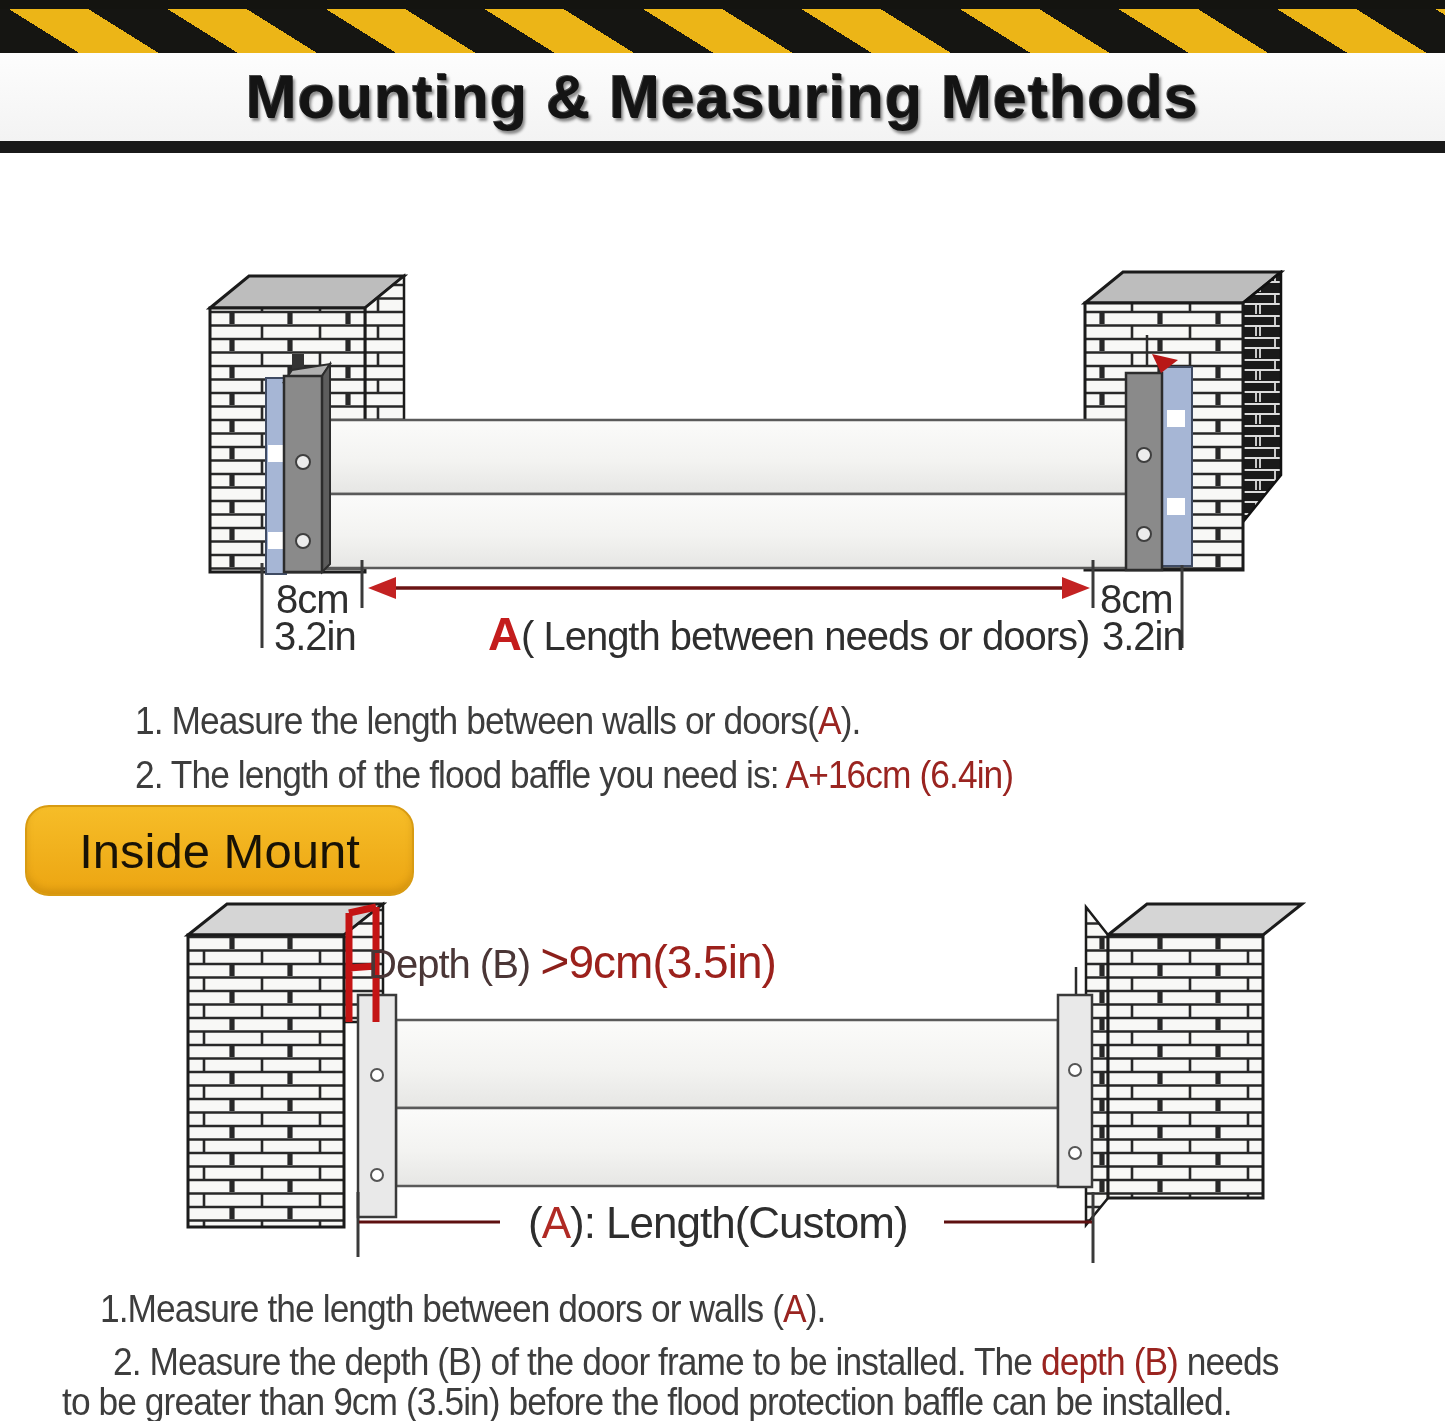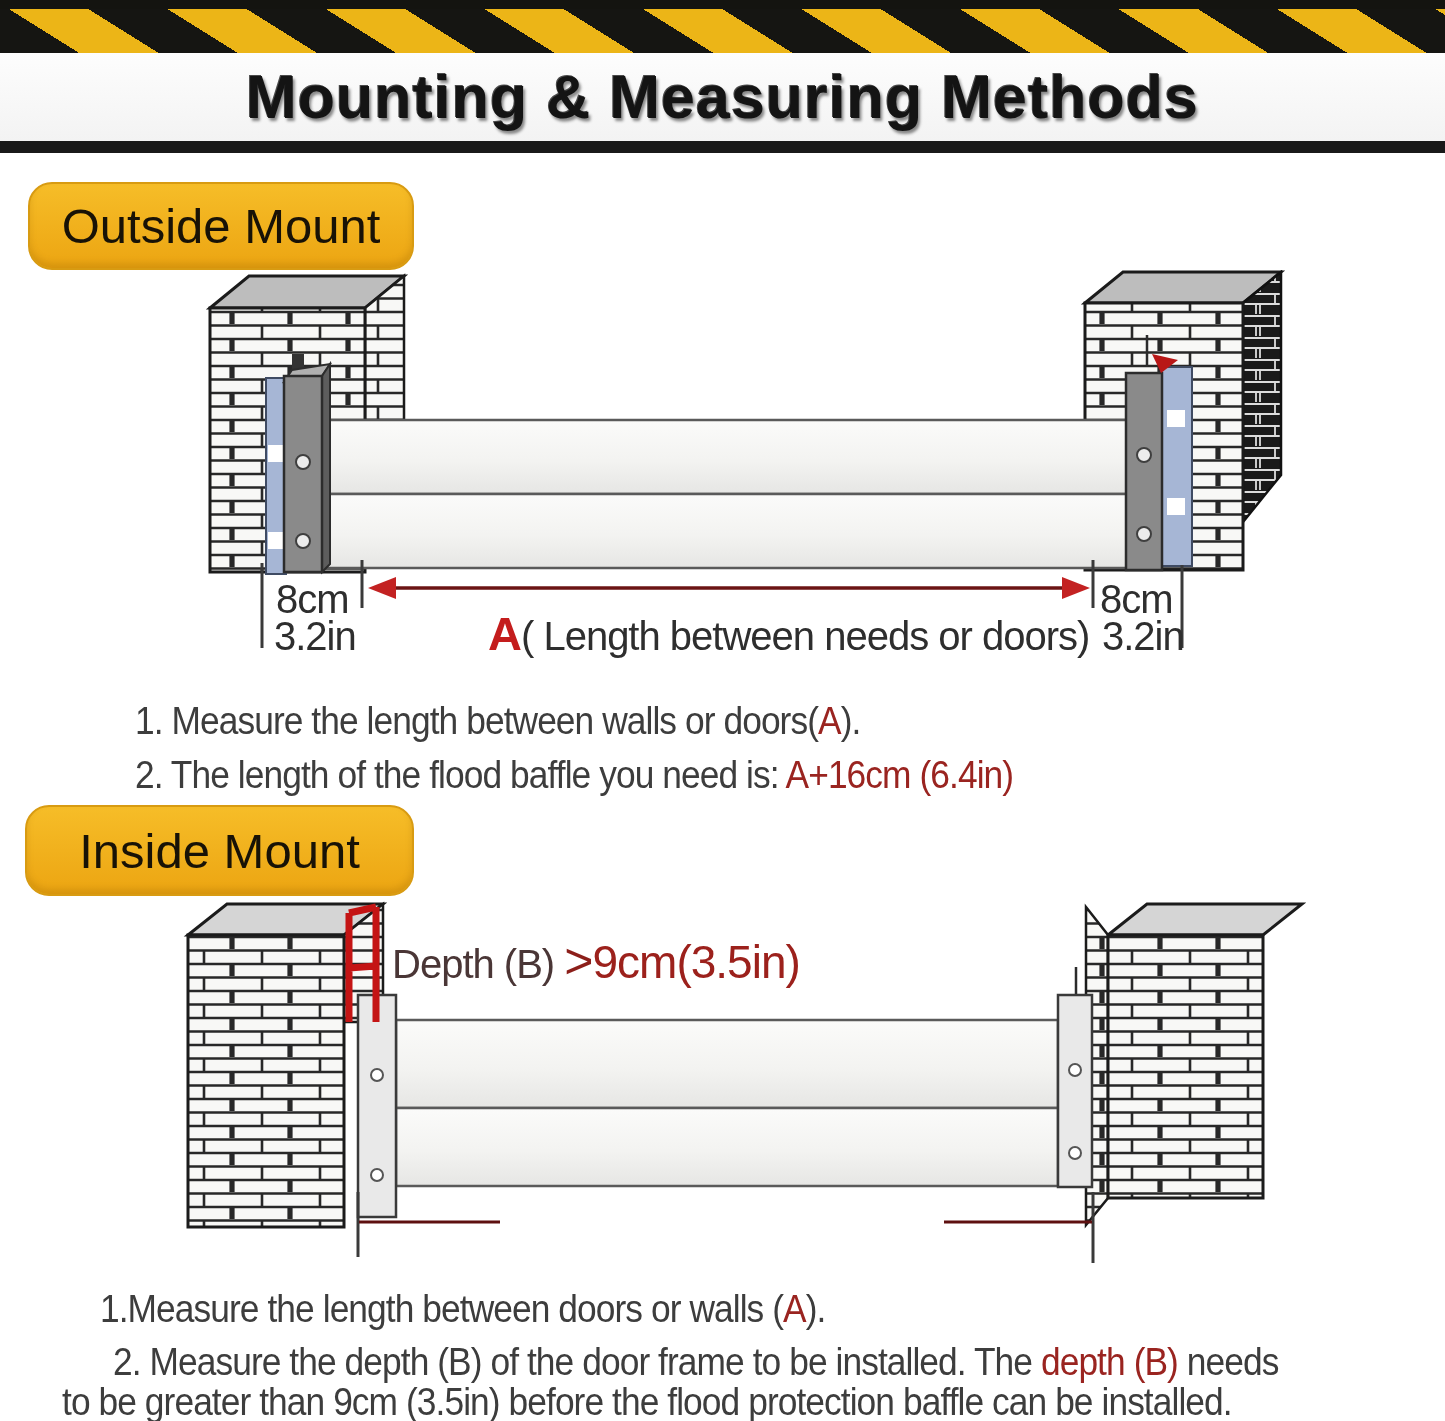--- a/index.html
+++ b/index.html
@@ -41,23 +41,20 @@
 
 <div class="page">
 
   <div class="top-black"></div>
   <div class="stripes"></div>
   <div class="title-band">
     <h1>Mounting &amp; Measuring Methods</h1>
   </div>
   <div class="black-bar"></div>
 
-  <div class="badge outside">
-    <span>Outside Mount</span>
-  </div>
 
   <svg class="diag" style="top:270px" width="1445" height="420" viewBox="0 0 1445 420">
     <defs>
       <pattern id="bk" width="58" height="27" patternUnits="userSpaceOnUse">
         <rect width="58" height="27" fill="#f8f8f6"></rect>
         <path d="M0,1.5 H58 M0,15 H58 M30,1.5 V15 M1.3,15 V27 M56.7,15 V27" stroke="#282828" stroke-width="2.6" fill="none"></path>
       </pattern>
       <pattern id="bkd" width="34" height="22" patternUnits="userSpaceOnUse">
         <rect width="34" height="22" fill="#1a1a1a"></rect>
         <path d="M0,2 H34 M0,12 H34 M17,2 V12 M2,12 V22 M32,12 V22" stroke="#dcdcdc" stroke-width="1.8" fill="none"></path>
@@ -170,22 +167,25 @@
       <path d="M349,18 V127 M376,12 V127 M349,73 L376,71 M349,18 L376,12" stroke="#c41414" stroke-width="7" fill="none"></path>
     </g>
     <g>
       <line x1="358" y1="297" x2="358" y2="362" stroke="#3a3a3a" stroke-width="3"></line>
       <line x1="1093" y1="297" x2="1093" y2="368" stroke="#3a3a3a" stroke-width="3"></line>
       <line x1="359" y1="327" x2="500" y2="327" stroke="#5e1010" stroke-width="3"></line>
       <line x1="944" y1="327" x2="1092" y2="327" stroke="#5e1010" stroke-width="3"></line>
     </g>
   </svg>
 
-  <div class="lbl depth-lbl" style="left:392px;top:932px">
+  <div class="lbl depth-lbl" style="left:368px;top:932px">
     <span class="d1">Depth (B) </span><span class="d2">&gt;</span><span class="d3">9cm(3.5in)</span>
+  </div>
+  <div class="lbl" style="left:528px;top:1198px;font-size:44px">
+    <span>(</span><span class="red-letter">A</span><span>): Length(Custom)</span>
   </div>
 
   <div class="step" style="left:100px;top:1288px">
     <span>1.Measure the length between doors or walls (</span><span class="em">A</span><span>).</span>
   </div>
   <div class="step" style="left:113px;top:1341px">
     <span>2. Measure the depth (B) of the door frame to be installed. The </span><span class="em">depth (B)</span><span> needs</span>
   </div>
   <div class="step" style="left:62px;top:1381px">
     <span>to be greater than 9cm (3.5in) before the flood protection baffle can be installed.</span>

